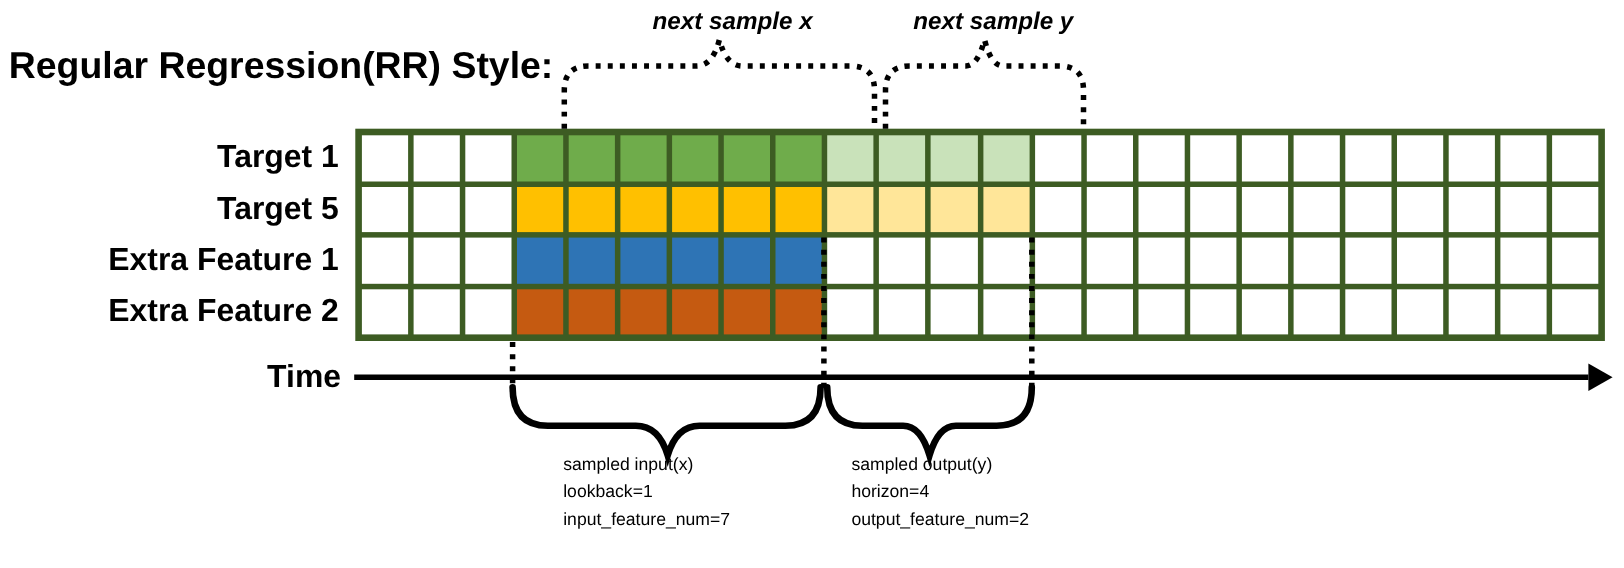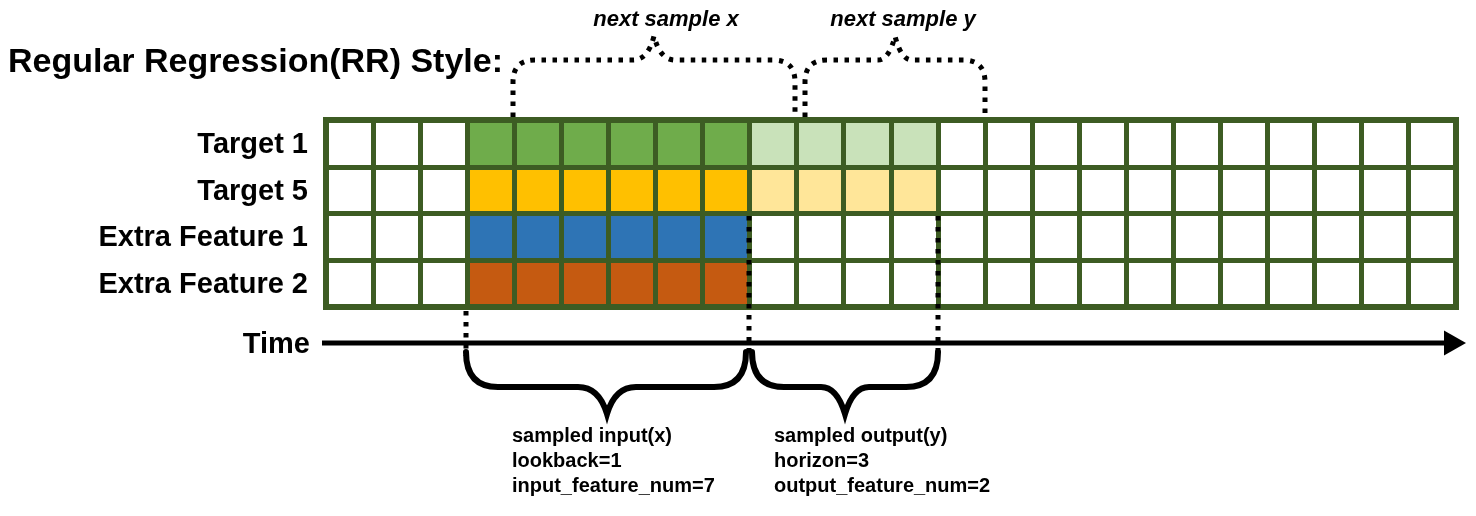--- a/index.html
+++ b/index.html
@@ -38,22 +38,22 @@
     display:grid;grid-template-rows:repeat(4,1fr);gap:5px;
   }
   .cell{width:100%;height:100%;}
   .time-label{
     position:absolute;left:150px;top:327px;width:160px;height:32px;
     display:flex;align-items:center;justify-content:flex-end;
     font-size:29px;font-weight:bold;text-align:center;
   }
   .svg-overlay{position:absolute;left:0;top:0;width:1476px;height:516px;}
   .bottom-note{
-    position:absolute;top:423px;
-    font-size:20px;font-weight:bold;line-height:25px;
+    position:absolute;top:410px;
+    font-size:16px;font-weight:normal;line-height:25px;
     white-space:nowrap;
   }
   .bottom-note.input{left:512px;}
   .bottom-note.output{left:774px;}
 </style>
 </head>
 <body>
 
 <div class="canvas">
 
@@ -189,17 +189,17 @@
   </svg>
 
   <div class="bottom-note input">
     <div>sampled input(x)</div>
     <div>lookback=1</div>
     <div>input_feature_num=7</div>
   </div>
 
   <div class="bottom-note output">
     <div>sampled output(y)</div>
-    <div>horizon=3</div>
+    <div>horizon=4</div>
     <div>output_feature_num=2</div>
   </div>
 
 </div>
 
 </body></html>

